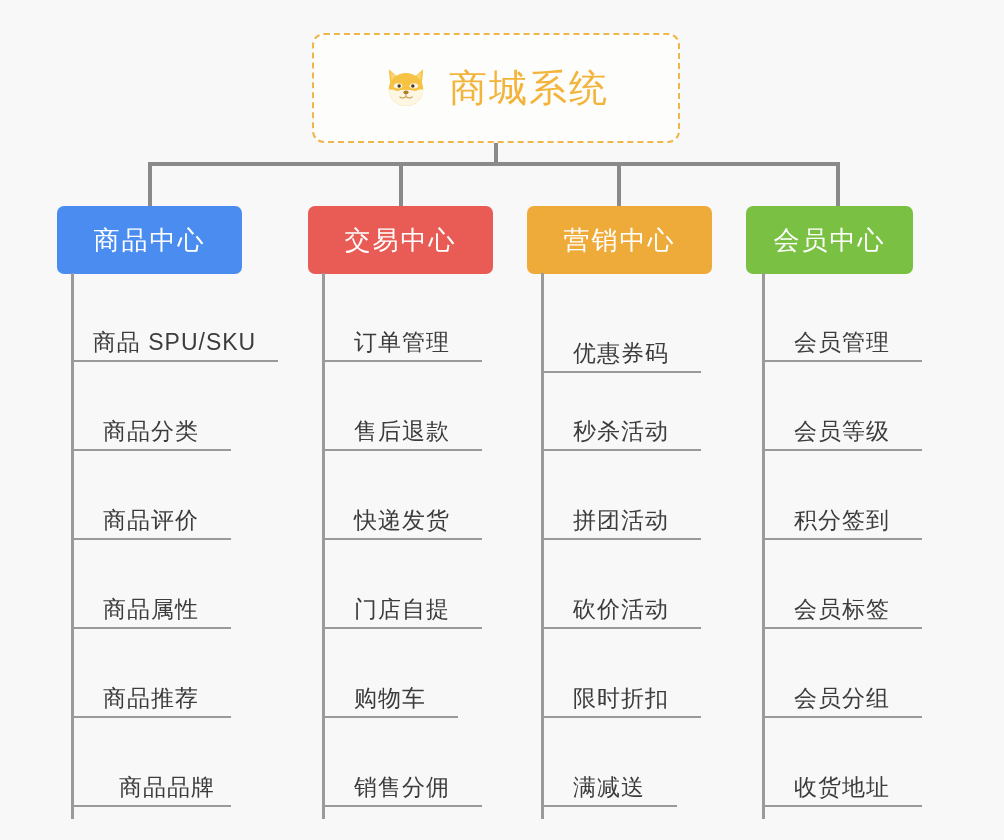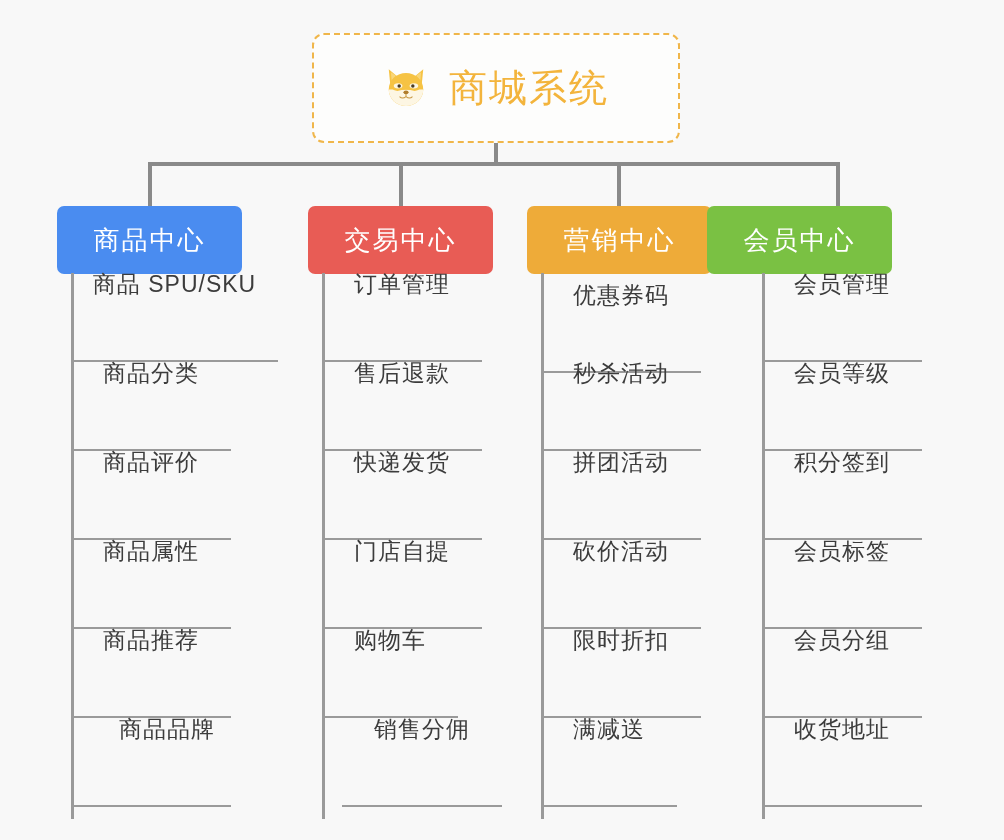--- a/index.html
+++ b/index.html
@@ -86,20 +86,21 @@
     width: 3px;
     height: 546px;
     background: #9a9a9a;
   }
   .leaf {
     position: absolute;
     left: 0;
     height: 89px;
     box-sizing: border-box;
     display: flex;
+    align-items: flex-end;
     justify-content: center;
   }
   .leaf-text {
     font-size: 23px;
     color: #3c3c3c;
     letter-spacing: 1px;
     white-space: nowrap;
     padding: 0 10px 8px 10px;
     line-height: 1;
   }
@@ -148,21 +149,21 @@
 
   <div class="cat-box" style="left:57px; top:206px; width:185px; background:#4a8cf0;">
     <span>商品中心</span>
   </div>
   <div class="cat-box" style="left:308px; top:206px; width:185px; background:#e85c55;">
     <span>交易中心</span>
   </div>
   <div class="cat-box" style="left:527px; top:206px; width:185px; background:#eeab39;">
     <span>营销中心</span>
   </div>
-  <div class="cat-box" style="left:707px; top:206px; width:185px; background:#7ac143;">
+  <div class="cat-box" style="left:746px; top:206px; width:167px; background:#7ac143;">
     <span>会员中心</span>
   </div>
 
   <div class="leaf-col" style="left:71px;">
     <div class="spine"></div>
     <div class="leaf" style="top:0px;   width:207px;">
       <span class="leaf-text">商品 SPU/SKU</span>
       <span class="leaf-rule" style="width:207px;"></span>
     </div>
     <div class="leaf" style="top:89px;  width:160px;">
@@ -202,21 +203,21 @@
       <span class="leaf-rule" style="width:160px;"></span>
     </div>
     <div class="leaf" style="top:267px; width:160px;">
       <span class="leaf-text">门店自提</span>
       <span class="leaf-rule" style="width:160px;"></span>
     </div>
     <div class="leaf" style="top:356px; width:136px;">
       <span class="leaf-text">购物车</span>
       <span class="leaf-rule" style="width:136px;"></span>
     </div>
-    <div class="leaf" style="top:445px; width:160px;margin-left:20px;">
+    <div class="leaf" style="top:445px; width:160px;">
       <span class="leaf-text">销售分佣</span>
       <span class="leaf-rule" style="width:160px;"></span>
     </div>
   </div>
 
   <div class="leaf-col" style="left:541px;">
     <div class="spine"></div>
     <div class="leaf" style="top:11px;   width:160px;">
       <span class="leaf-text">优惠券码</span>
       <span class="leaf-rule" style="width:160px;"></span>

